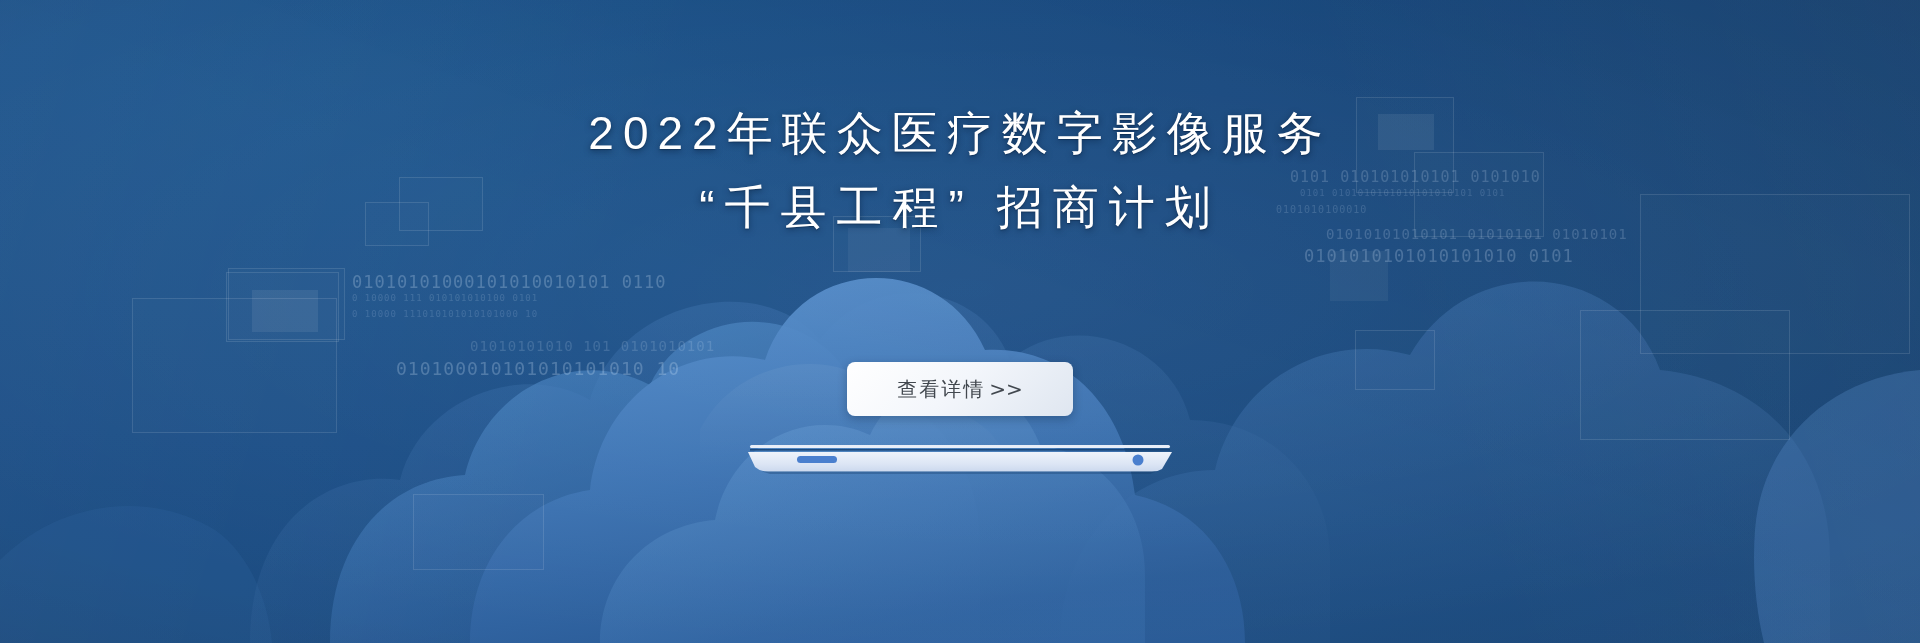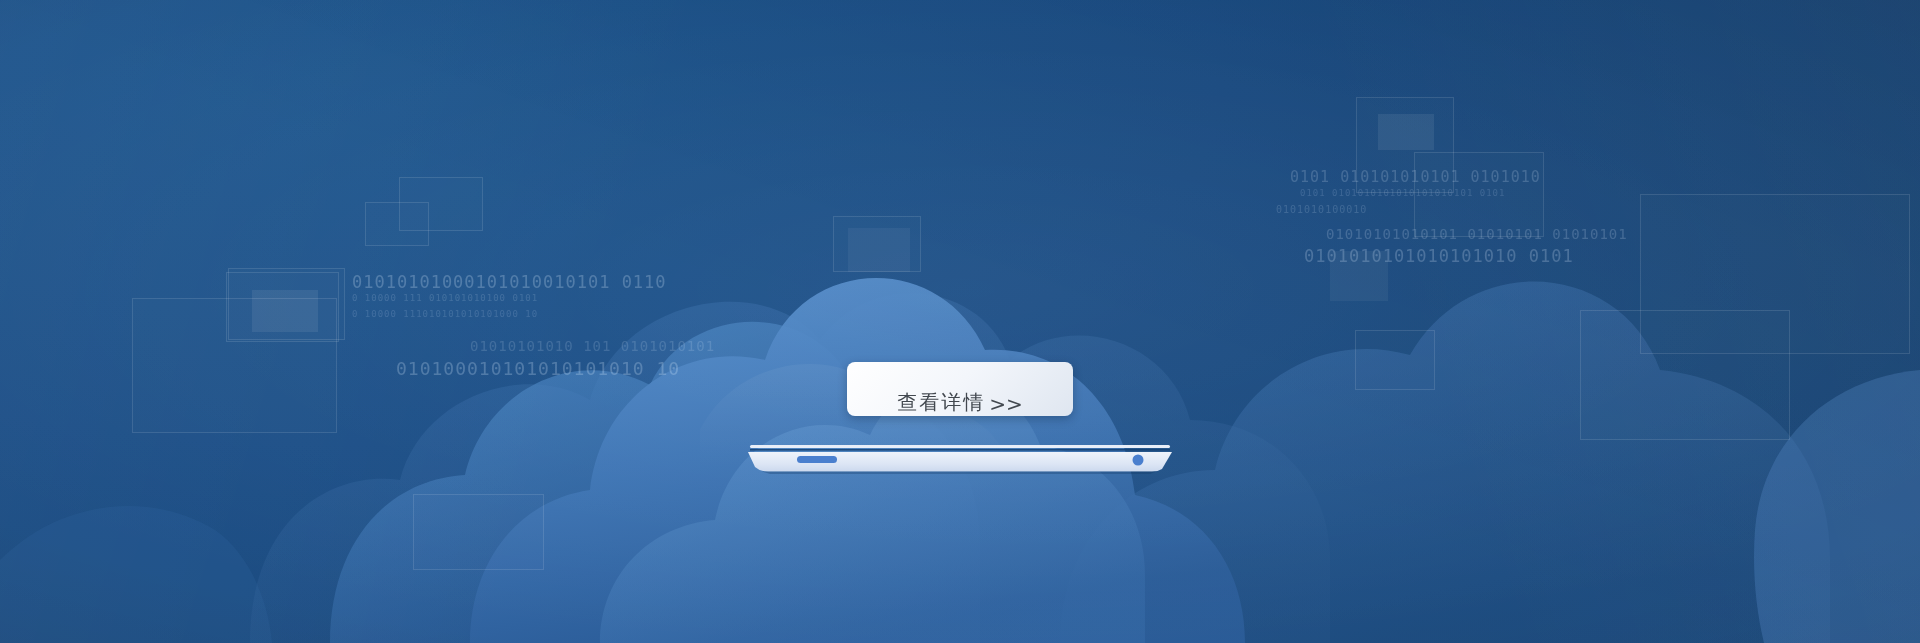--- a/index.html
+++ b/index.html
@@ -77,21 +77,21 @@
   .headline .line.two { letter-spacing:10px; }
 
   
   .cta-wrap {
     position:absolute;
     left:0; right:0; top:362px;
     display:flex; justify-content:center;
     z-index:7;
   }
   .cta {
-    display:inline-flex; align-items:flex-end; justify-content:center;
+    display:inline-flex; align-items:center; justify-content:center;
     width:226px; height:54px;
     border-radius:8px;
     background:linear-gradient(135deg,#ffffff 0%, #f3f6fb 48%, #dfe6f0 100%);
     color:#42484f;
     font-size:20px;
     letter-spacing:2px;
     box-shadow:0 3px 10px rgba(5,22,45,0.28);
     cursor:pointer;
     border:none;
     font-family:"Liberation Sans", sans-serif;
@@ -228,20 +228,24 @@
       <div class="bits" style="left: 396px; top: 358px; font-size: 18px; color: rgba(214, 232, 252, 0.26);">010100010101010101010 10</div>
       <div class="bits" style="left: 1290px; top: 168px; font-size: 15px; color: rgba(214, 232, 252, 0.2);">0101 010101010101 0101010</div>
       <div class="bits" style="left: 1300px; top: 188px; font-size: 9px; color: rgba(214, 232, 252, 0.16);">0101 0101010101010101010101 0101</div>
       <div class="bits" style="left: 1276px; top: 204px; font-size: 10px; color: rgba(214, 232, 252, 0.17);">0101010100010</div>
       <div class="bits" style="left: 1326px; top: 226px; font-size: 14px; color: rgba(214, 232, 252, 0.2);">01010101010101 01010101 01010101</div>
       <div class="bits" style="left: 1304px; top: 246px; font-size: 17px; color: rgba(214, 232, 252, 0.24);">0101010101010101010     0101</div>
     </div>
 
   <div class="vignette"></div>
 
+  <div class="headline">
+    <div class="line one">2022年联众医疗数字影像服务</div>
+    <div class="line two">“千县工程” 招商计划</div>
+  </div>
 
   <div class="cta-wrap">
     <button class="cta">
       <span>查看详情</span>
       <span class="chev">&gt;&gt;</span>
     </button>
   </div>
 
   <div class="device">
     <svg width="424" height="32" viewBox="0 0 424 32" xmlns="http://www.w3.org/2000/svg" aria-hidden="true">

